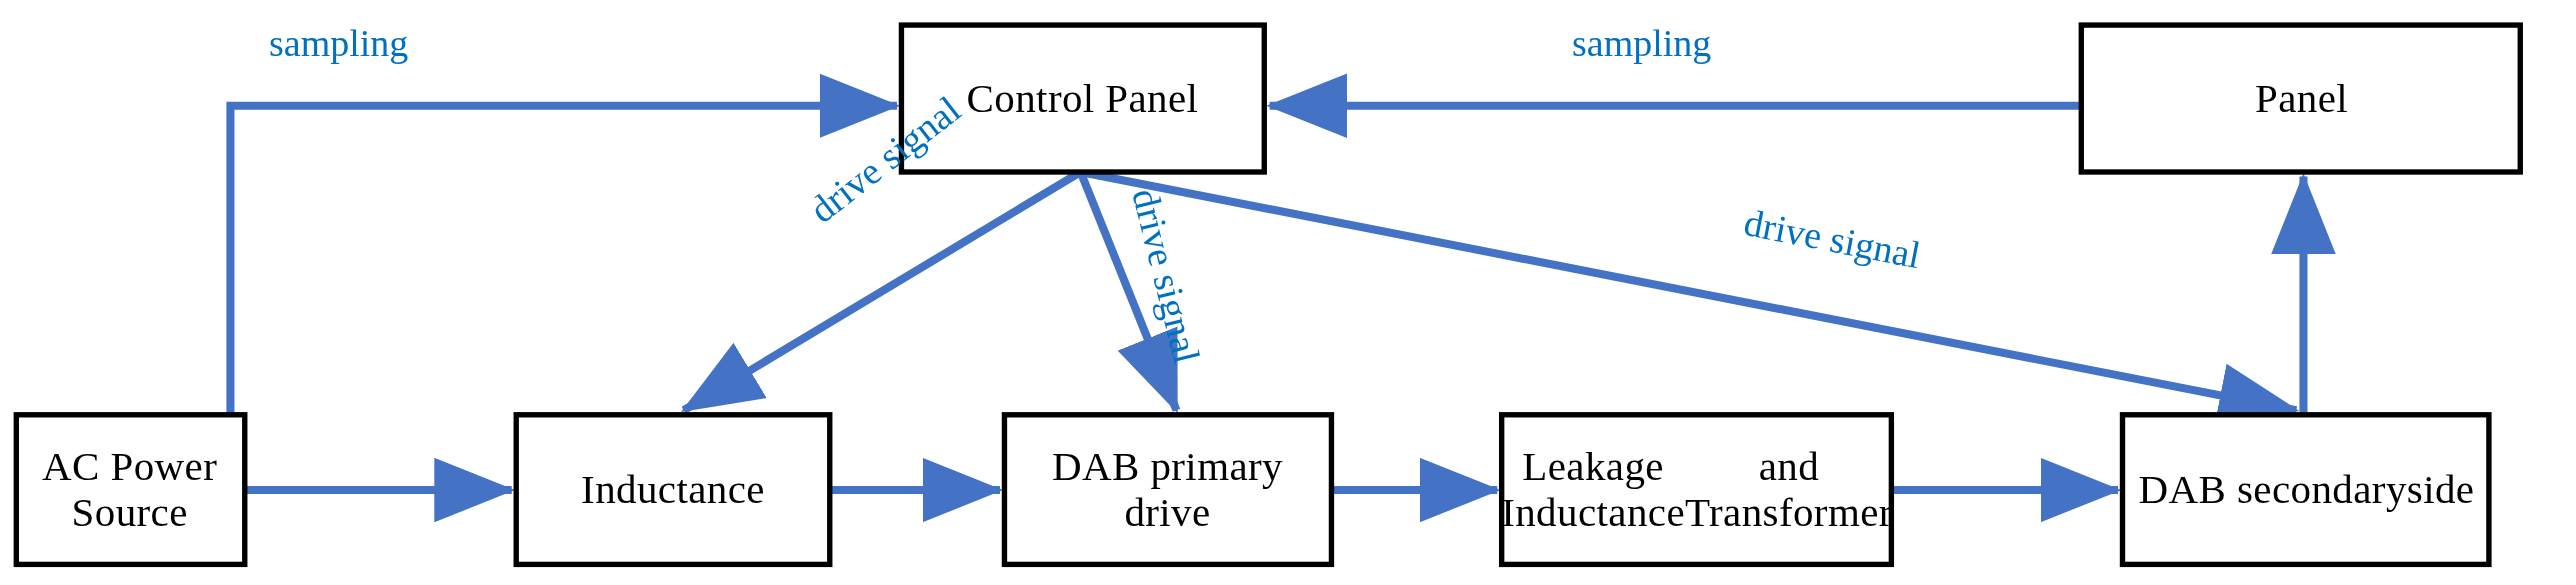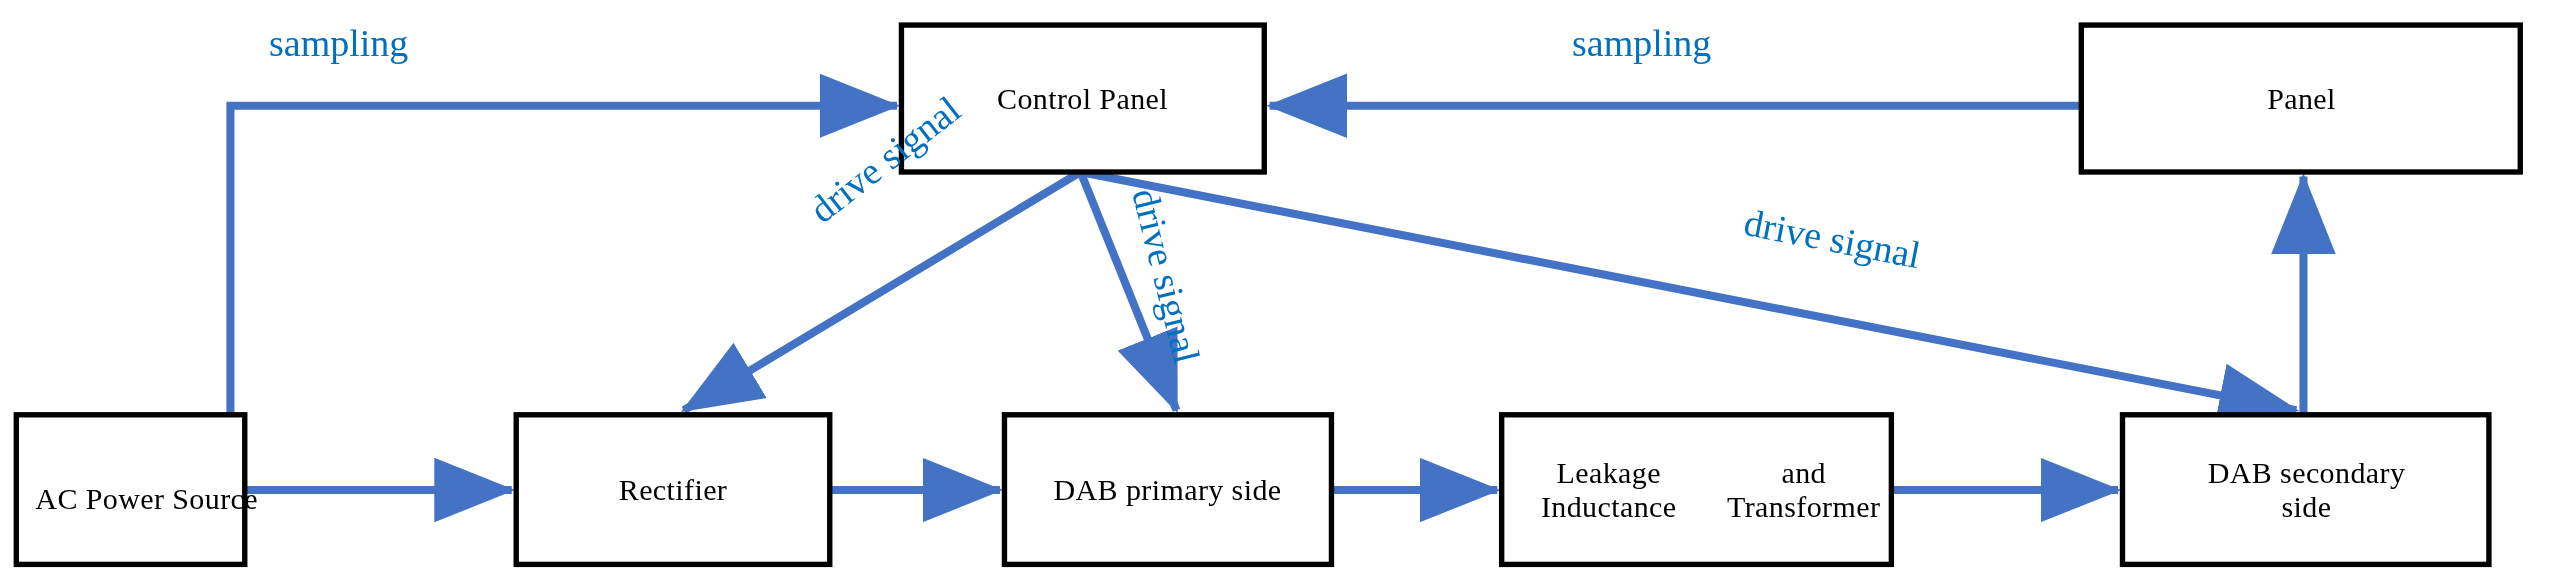--- a/index.html
+++ b/index.html
@@ -2,21 +2,21 @@
 <html style="font-size:14.3px"><head>
 <meta charset="utf-8">
 <style>
   html,body{margin:0;padding:0;background:#ffffff;}
   body{width:2576px;height:585px;overflow:hidden;font-family:"Liberation Serif",serif;}
   #diagram{position:relative;width:2576px;height:585px;background:#fff;}
   svg.layer{position:absolute;left:0;top:0;width:2576px;height:585px;}
   .boxlabel{
     position:absolute;display:flex;align-items:center;justify-content:center;
     text-align:center;color:#000;font-family:"Liberation Serif",serif;
-    font-size:30px;line-height:1.12;letter-spacing:0.4px;pointer-events:none;
+    font-size:41px;line-height:1.12;letter-spacing:0.4px;pointer-events:none;
   }
   .edgelabel{
     position:absolute;color:#0070C0;font-family:"Liberation Serif",serif;
     font-size:38px;white-space:nowrap;transform-origin:left top;
   }
 </style>
 </head>
 <body>
 
 <div id="diagram">
@@ -53,32 +53,32 @@
       <rect x="17" y="463" width="255" height="167"></rect>
       <rect x="575" y="463" width="350" height="167"></rect>
       <rect x="1120" y="463" width="365" height="167"></rect>
       <rect x="1675" y="463" width="435" height="167"></rect>
       <rect x="2368" y="463" width="409" height="167"></rect>
       <rect x="1005" y="28" width="405" height="164"></rect>
       <rect x="2322" y="28" width="490" height="164"></rect>
     </g>
   </svg>
 
-  <div class="boxlabel" style="left:15.2px;top:424px;width:229px;height:150px;padding-left:17px;">AC Power Source</div>
+  <div class="boxlabel" style="left:15.2px;top:415px;width:229px;height:150px;">AC Power Source</div>
 
-  <div class="boxlabel" style="left:516px;top:415px;width:314px;height:150px;">Rectifier</div>
+  <div class="boxlabel" style="left:516px;top:415px;width:314px;height:150px;">Inductance</div>
 
-  <div class="boxlabel" style="left:1004px;top:415px;width:327px;height:150px;">DAB primary side</div>
+  <div class="boxlabel" style="left:1004px;top:415px;width:327px;height:150px;">DAB primary drive</div>
 
   <div class="boxlabel" style="left:1502px;top:415px;width:390px;height:150px;">
     <span>Leakage Inductance</span>
     <span>and Transformer</span>
   </div>
 
-  <div class="boxlabel" style="left:2123px;top:415px;width:367px;height:150px;flex-direction:column;">
+  <div class="boxlabel" style="left:2123px;top:415px;width:367px;height:150px;flex-direction:row;">
     <span>DAB secondary</span>
     <span>side</span>
   </div>
 
   <div class="boxlabel" style="left:901px;top:25px;width:363px;height:147px;">Control Panel</div>
 
   <div class="boxlabel" style="left:2082px;top:25px;width:439px;height:147px;">Panel</div>
 
   <div class="edgelabel" style="left:269px;top:20.6px;">sampling</div>
 

